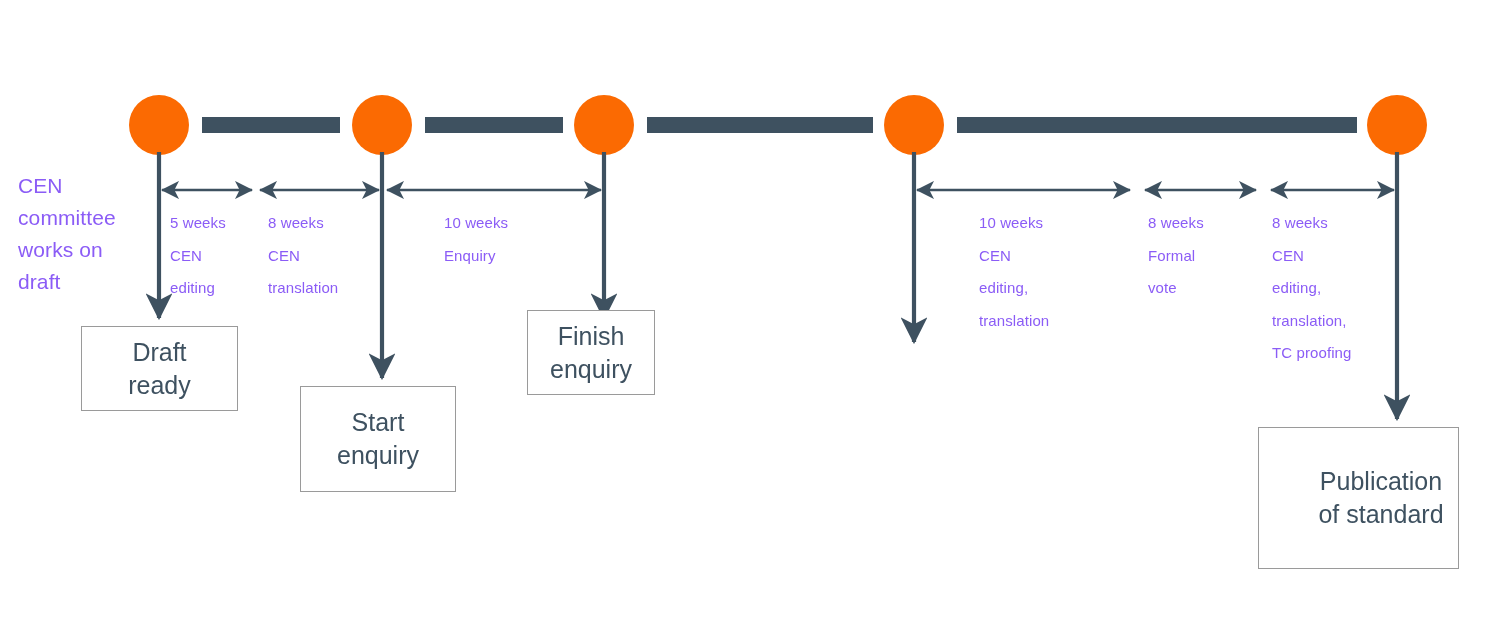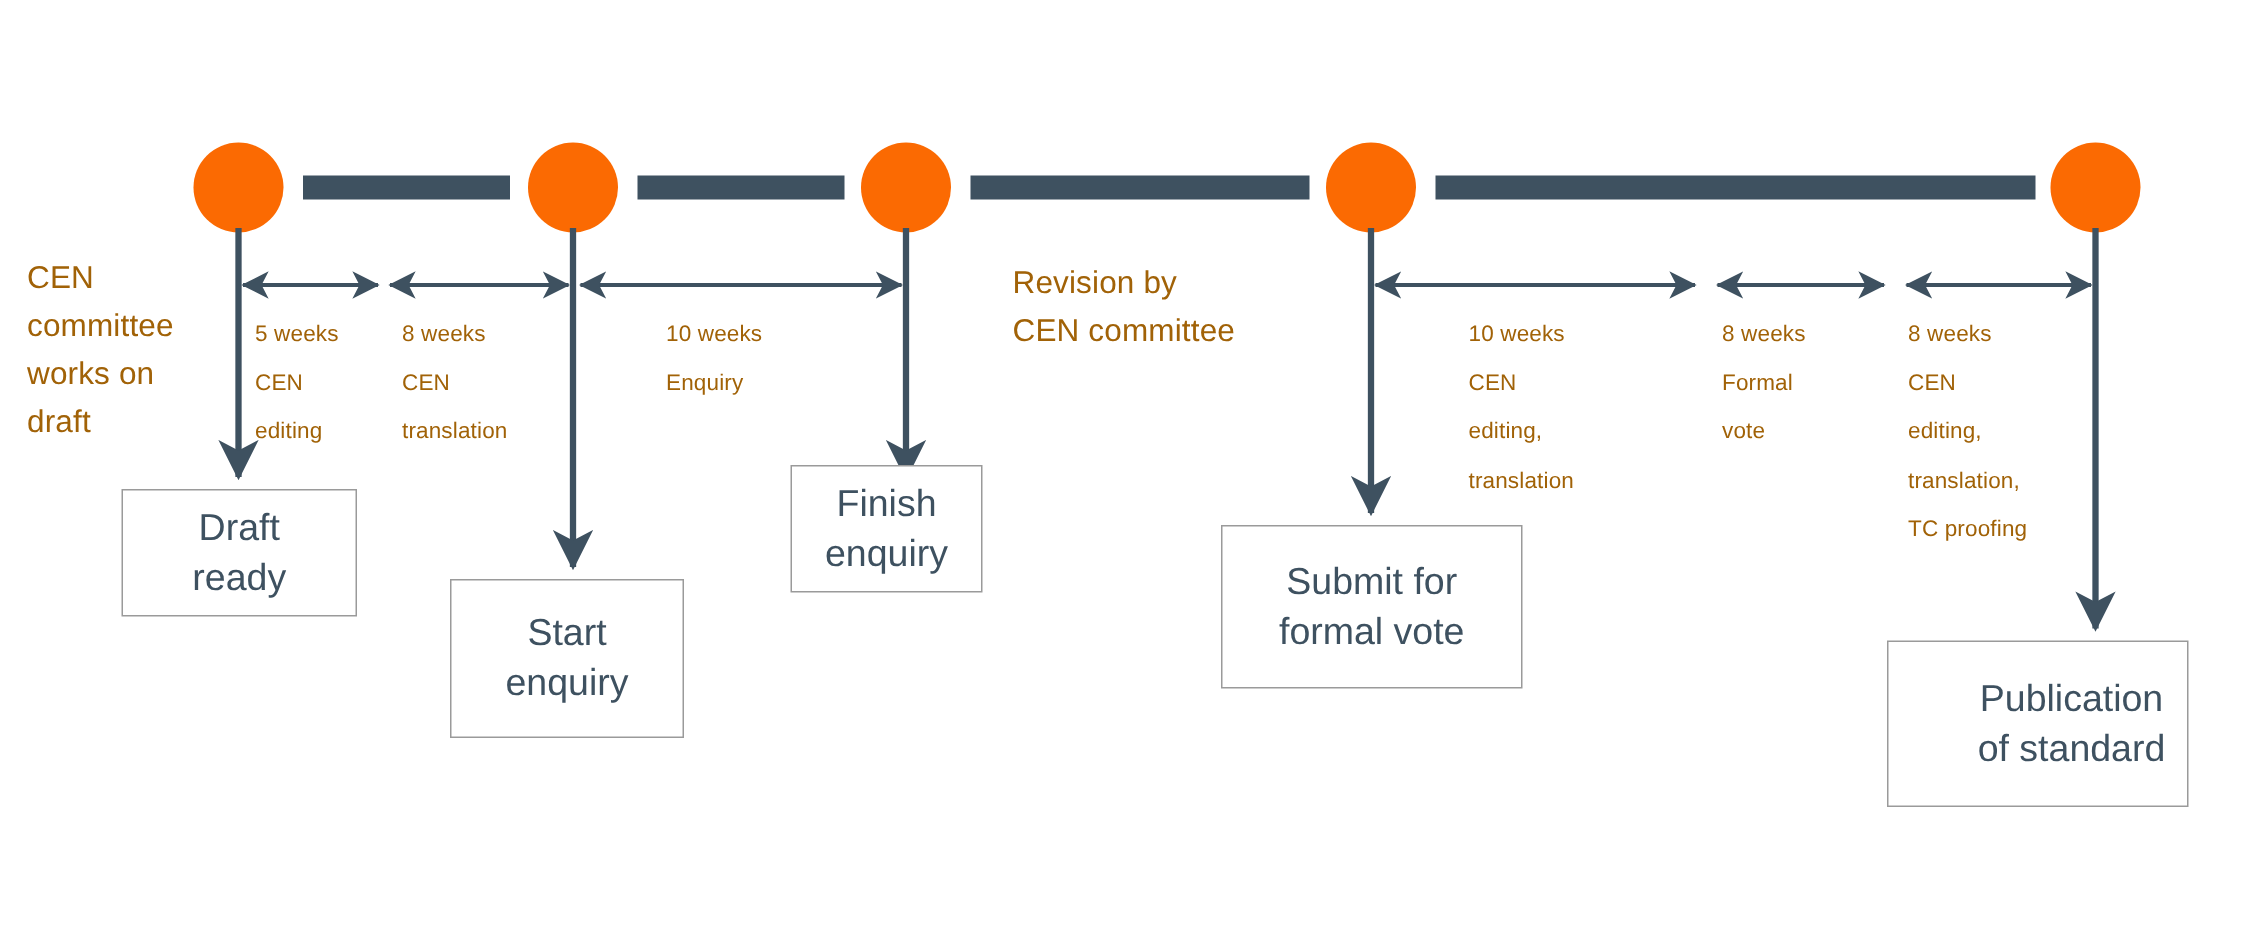--- a/index.html
+++ b/index.html
@@ -19,21 +19,21 @@
   }
   #diagram-svg {
     position: absolute;
     left: 0;
     top: 0;
     width: 1504px;
     height: 617px;
   }
   .txt {
     position: absolute;
-    color: #a16207;
+    color: #8b5cf6;
     font-size: 21px;
     line-height: 32px;
     white-space: pre;
     letter-spacing: 0.1px;
   }
   .seg-label {
     font-size: 15px;
     line-height: 32.5px;
   }
   .note-label {
@@ -100,22 +100,20 @@
       <line x1="917" y1="190" x2="1130" y2="190" marker-start="url(#arrEnd)" marker-end="url(#arrEnd)"></line>
       <line x1="1145" y1="190" x2="1256" y2="190" marker-start="url(#arrEnd)" marker-end="url(#arrEnd)"></line>
       <line x1="1271" y1="190" x2="1394" y2="190" marker-start="url(#arrEnd)" marker-end="url(#arrEnd)"></line>
     </g>
   </svg>
 
   <div class="txt note-label" style="left:18px; top:170px;">CEN
 committee
 works on
 draft</div>
-  <div class="txt note-label" style="left:675px; top:173px;">Revision by
-CEN committee</div>
 
   <div class="txt seg-label" style="left:170px; top:207px;">5 weeks
 CEN
 editing</div>
   <div class="txt seg-label" style="left:268px; top:207px;">8 weeks
 CEN
 translation</div>
   <div class="txt seg-label" style="left:444px; top:207px;">10 weeks
 Enquiry</div>
   <div class="txt seg-label" style="left:979px; top:207px;">10 weeks
@@ -130,18 +128,16 @@
 editing,
 translation,
 TC proofing</div>
 
   <div class="box" style="left:81px; top:326px; width:157px; height:85px;">Draft
 ready</div>
   <div class="box" style="left:300px; top:386px; width:156px; height:106px;">Start
 enquiry</div>
   <div class="box" style="left:527px; top:310px; width:128px; height:85px;">Finish
 enquiry</div>
-  <div class="box" style="left:814px; top:350px; width:201px; height:109px;">Submit for
-formal vote</div>
-  <div class="box" style="left:1258px; top:427px; width:201px; height:111px;padding-left:45px;">Publication
+  <div class="box" style="left:1258px; top:427px; width:201px; height:142px;padding-left:45px;">Publication
 of standard</div>
 
 </div>
 
 </body></html>

